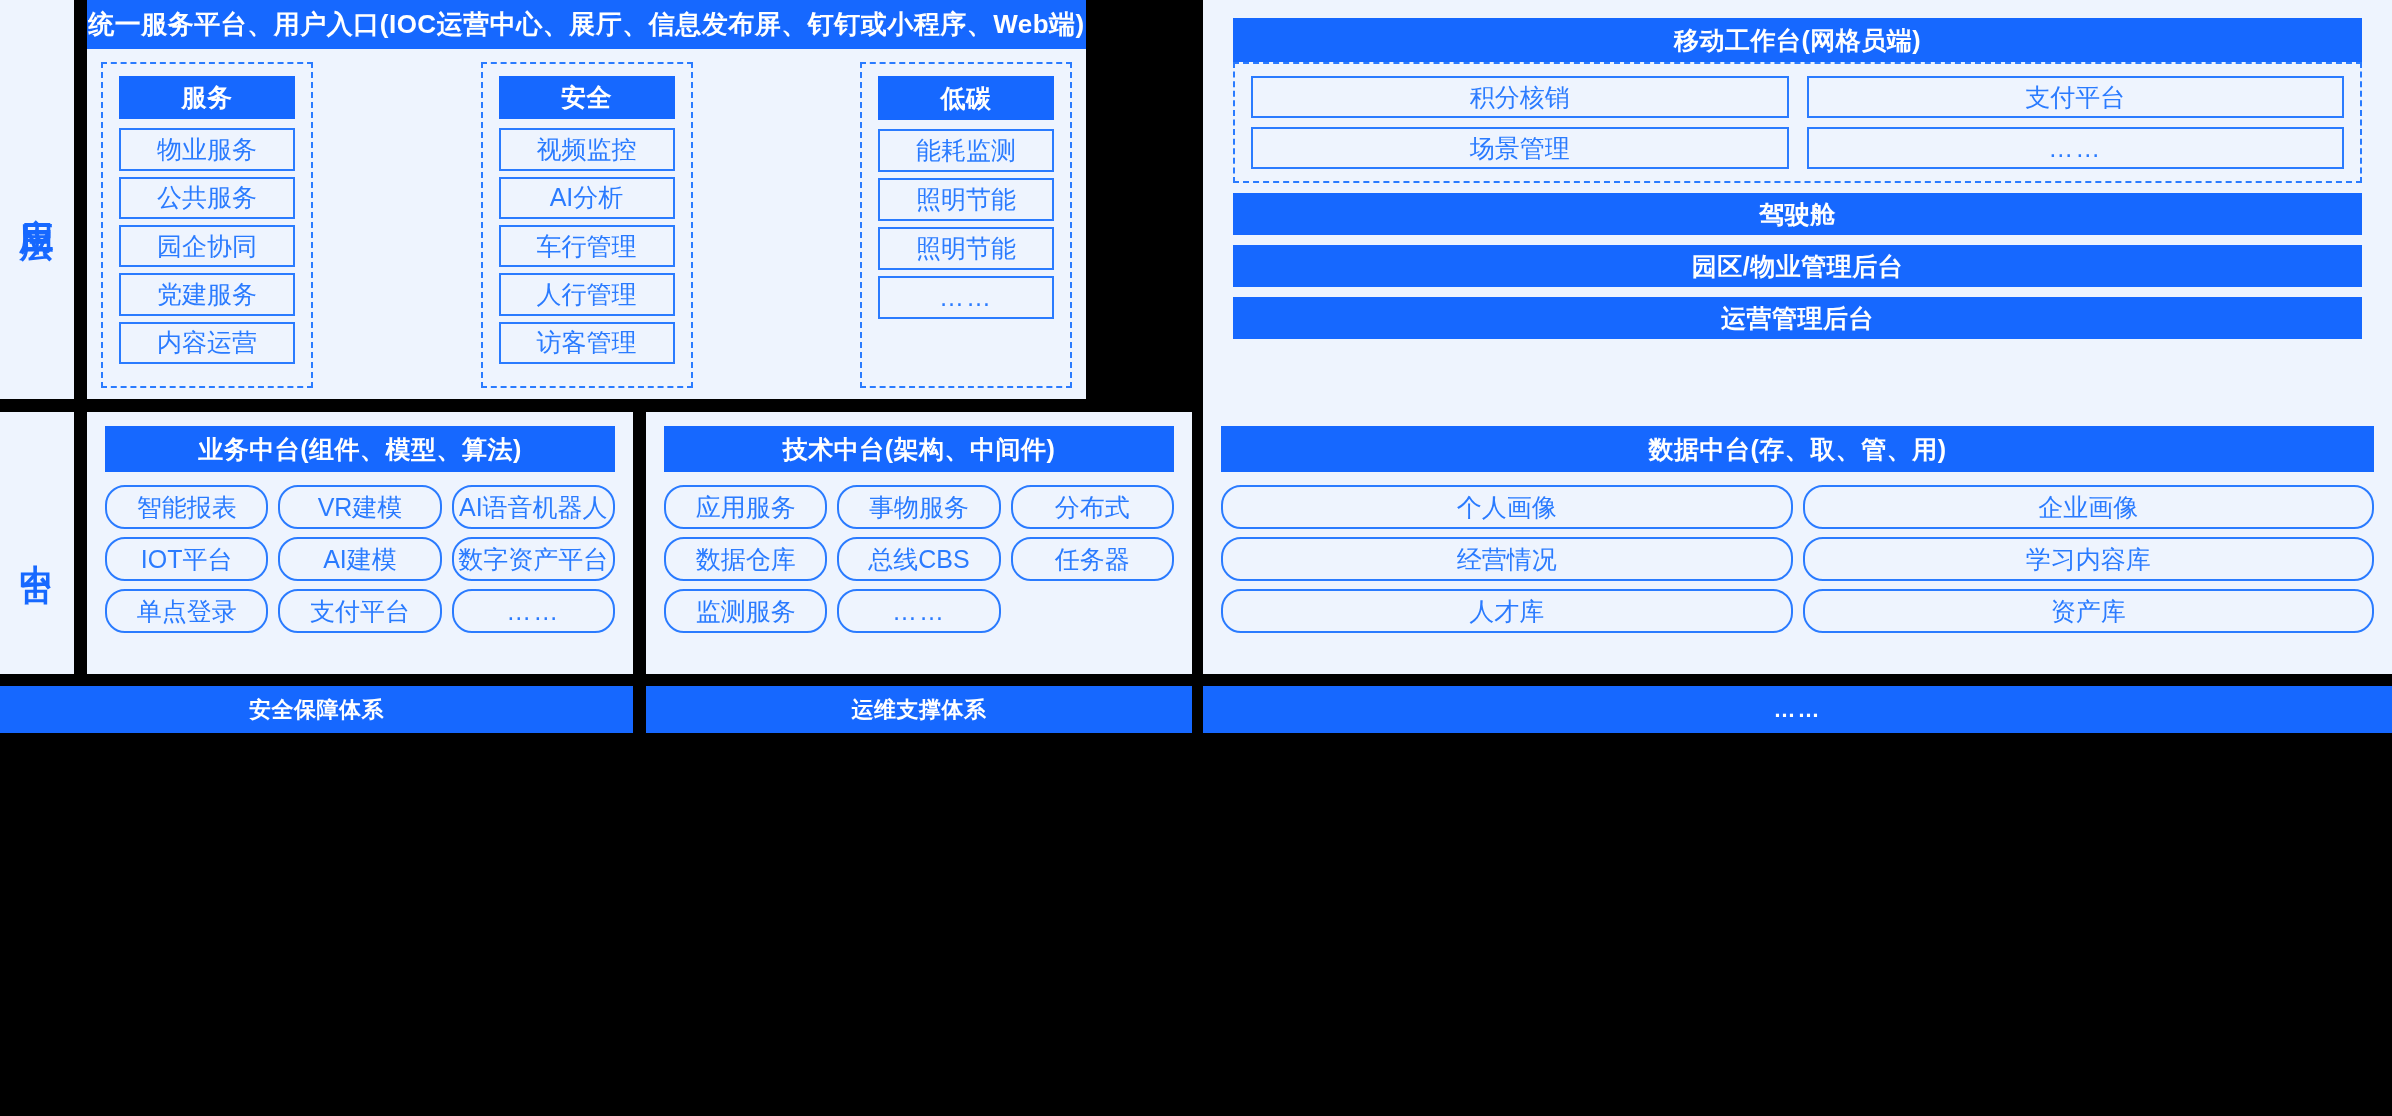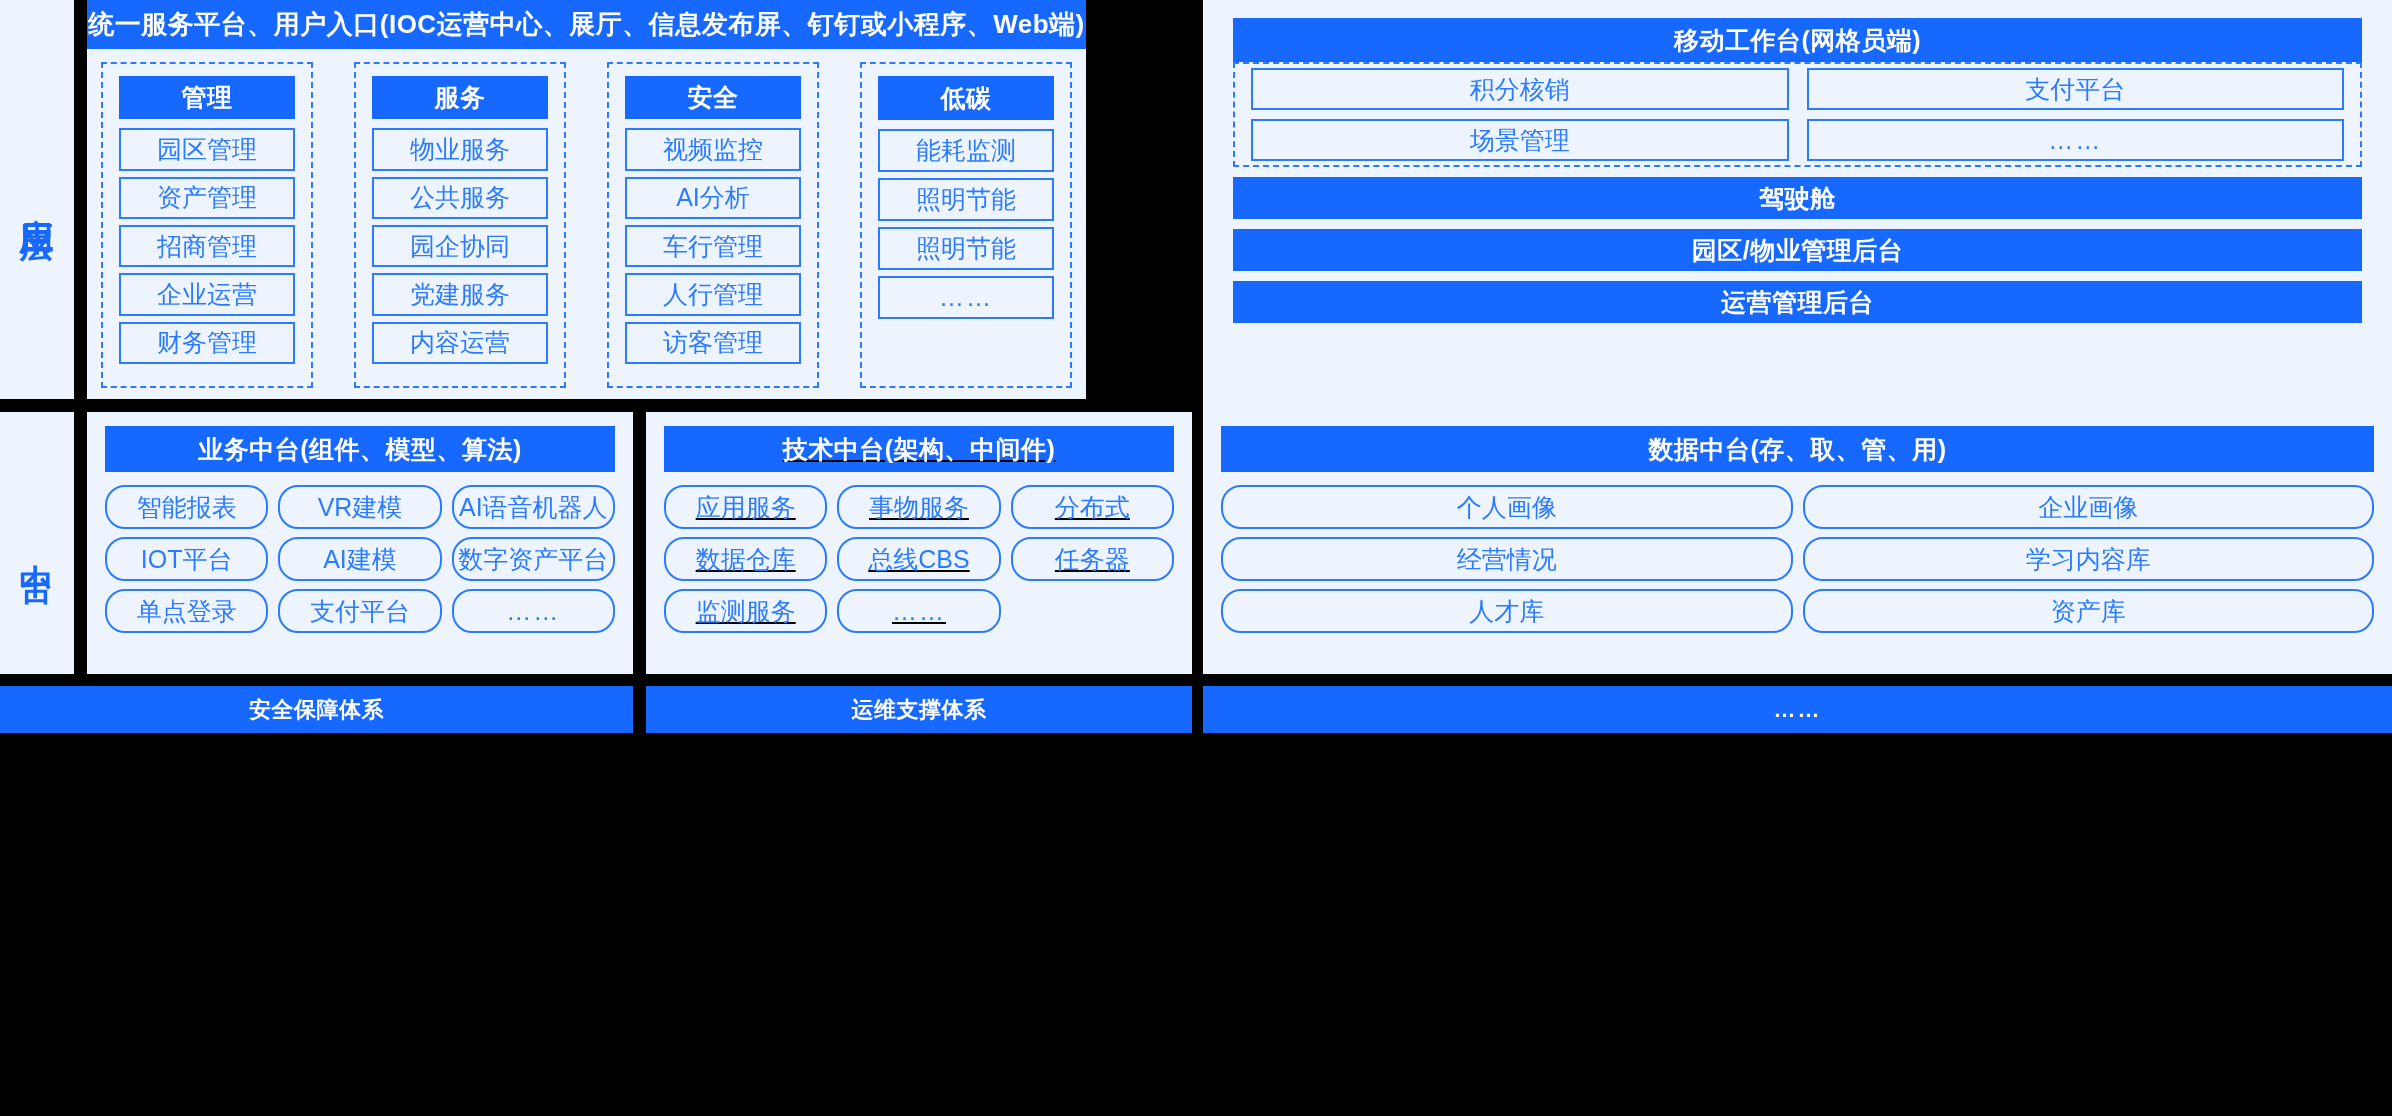--- a/index.html
+++ b/index.html
@@ -116,21 +116,21 @@
     background: var(--panelbg);
     padding: 18px 30px 14px 30px;
   }
   #mobile-card { }
   #mobile-card .cap {
     height: 44px;
     font-size: 25px;
   }
   #mobile-grid {
     border: 2px dashed var(--boxborder);
-    padding: 4px 16px;
+    padding: 12px 16px;
     display: grid;
     grid-template-columns: 1fr 1fr;
     gap: 9px 18px;
   }
   #mobile-grid .outbox { height: 42px; }
   .stackbar {
     height: 42px;
     font-size: 25px;
     margin-top: 10px;
   }
@@ -142,21 +142,20 @@
     width: 546px; height: 262px;
     background: var(--panelbg);
     padding: 14px 18px;
   }
   #mid-2 {
     position: absolute;
     left: 646px; top: 412px;
     width: 546px; height: 262px;
     background: var(--panelbg);
     padding: 14px 18px;
-    text-decoration: underline;
   }
   #mid-3 {
     position: absolute;
     left: 1203px; top: 412px;
     width: 1189px; height: 262px;
     background: var(--panelbg);
     padding: 14px 18px;
   }
   .mid-cap {
     height: 46px;
@@ -199,28 +198,20 @@
 
   <div class="rail" style="top:412px; height:262px;">
     <span>中台</span>
   </div>
 
   <div id="app-layer">
     <div id="app-header" class="bluebar">统一服务平台、用户入口(IOC运营中心、展厅、信息发布屏、钉钉或小程序、Web端)</div>
 
     <div id="app-cols">
 
-      <div class="dashgroup app-col">
-        <div class="bluebar cap">管理</div>
-        <div class="outbox">园区管理</div>
-        <div class="outbox">资产管理</div>
-        <div class="outbox">招商管理</div>
-        <div class="outbox">企业运营</div>
-        <div class="outbox">财务管理</div>
-      </div>
 
       <div class="dashgroup app-col">
         <div class="bluebar cap">服务</div>
         <div class="outbox">物业服务</div>
         <div class="outbox">公共服务</div>
         <div class="outbox">园企协同</div>
         <div class="outbox">党建服务</div>
         <div class="outbox">内容运营</div>
       </div>
 

